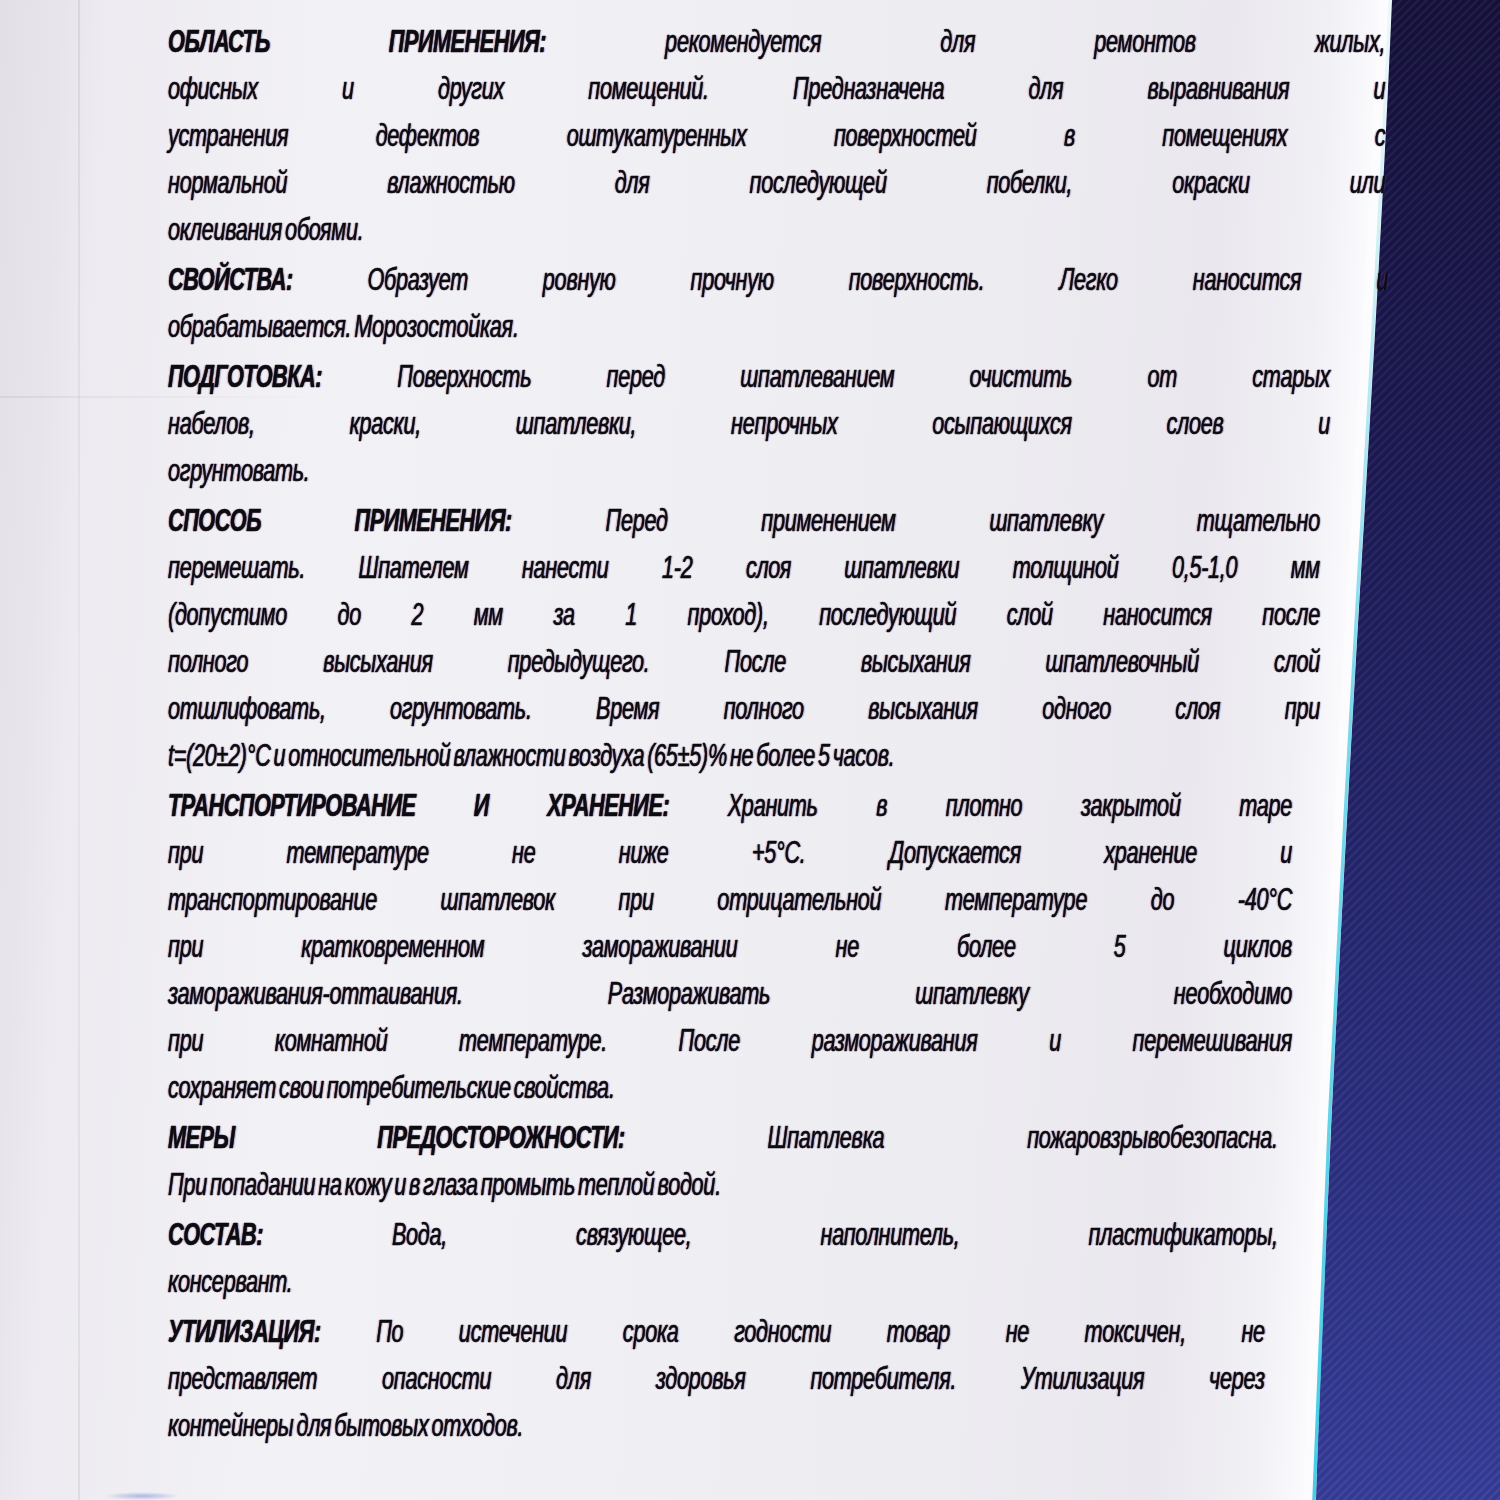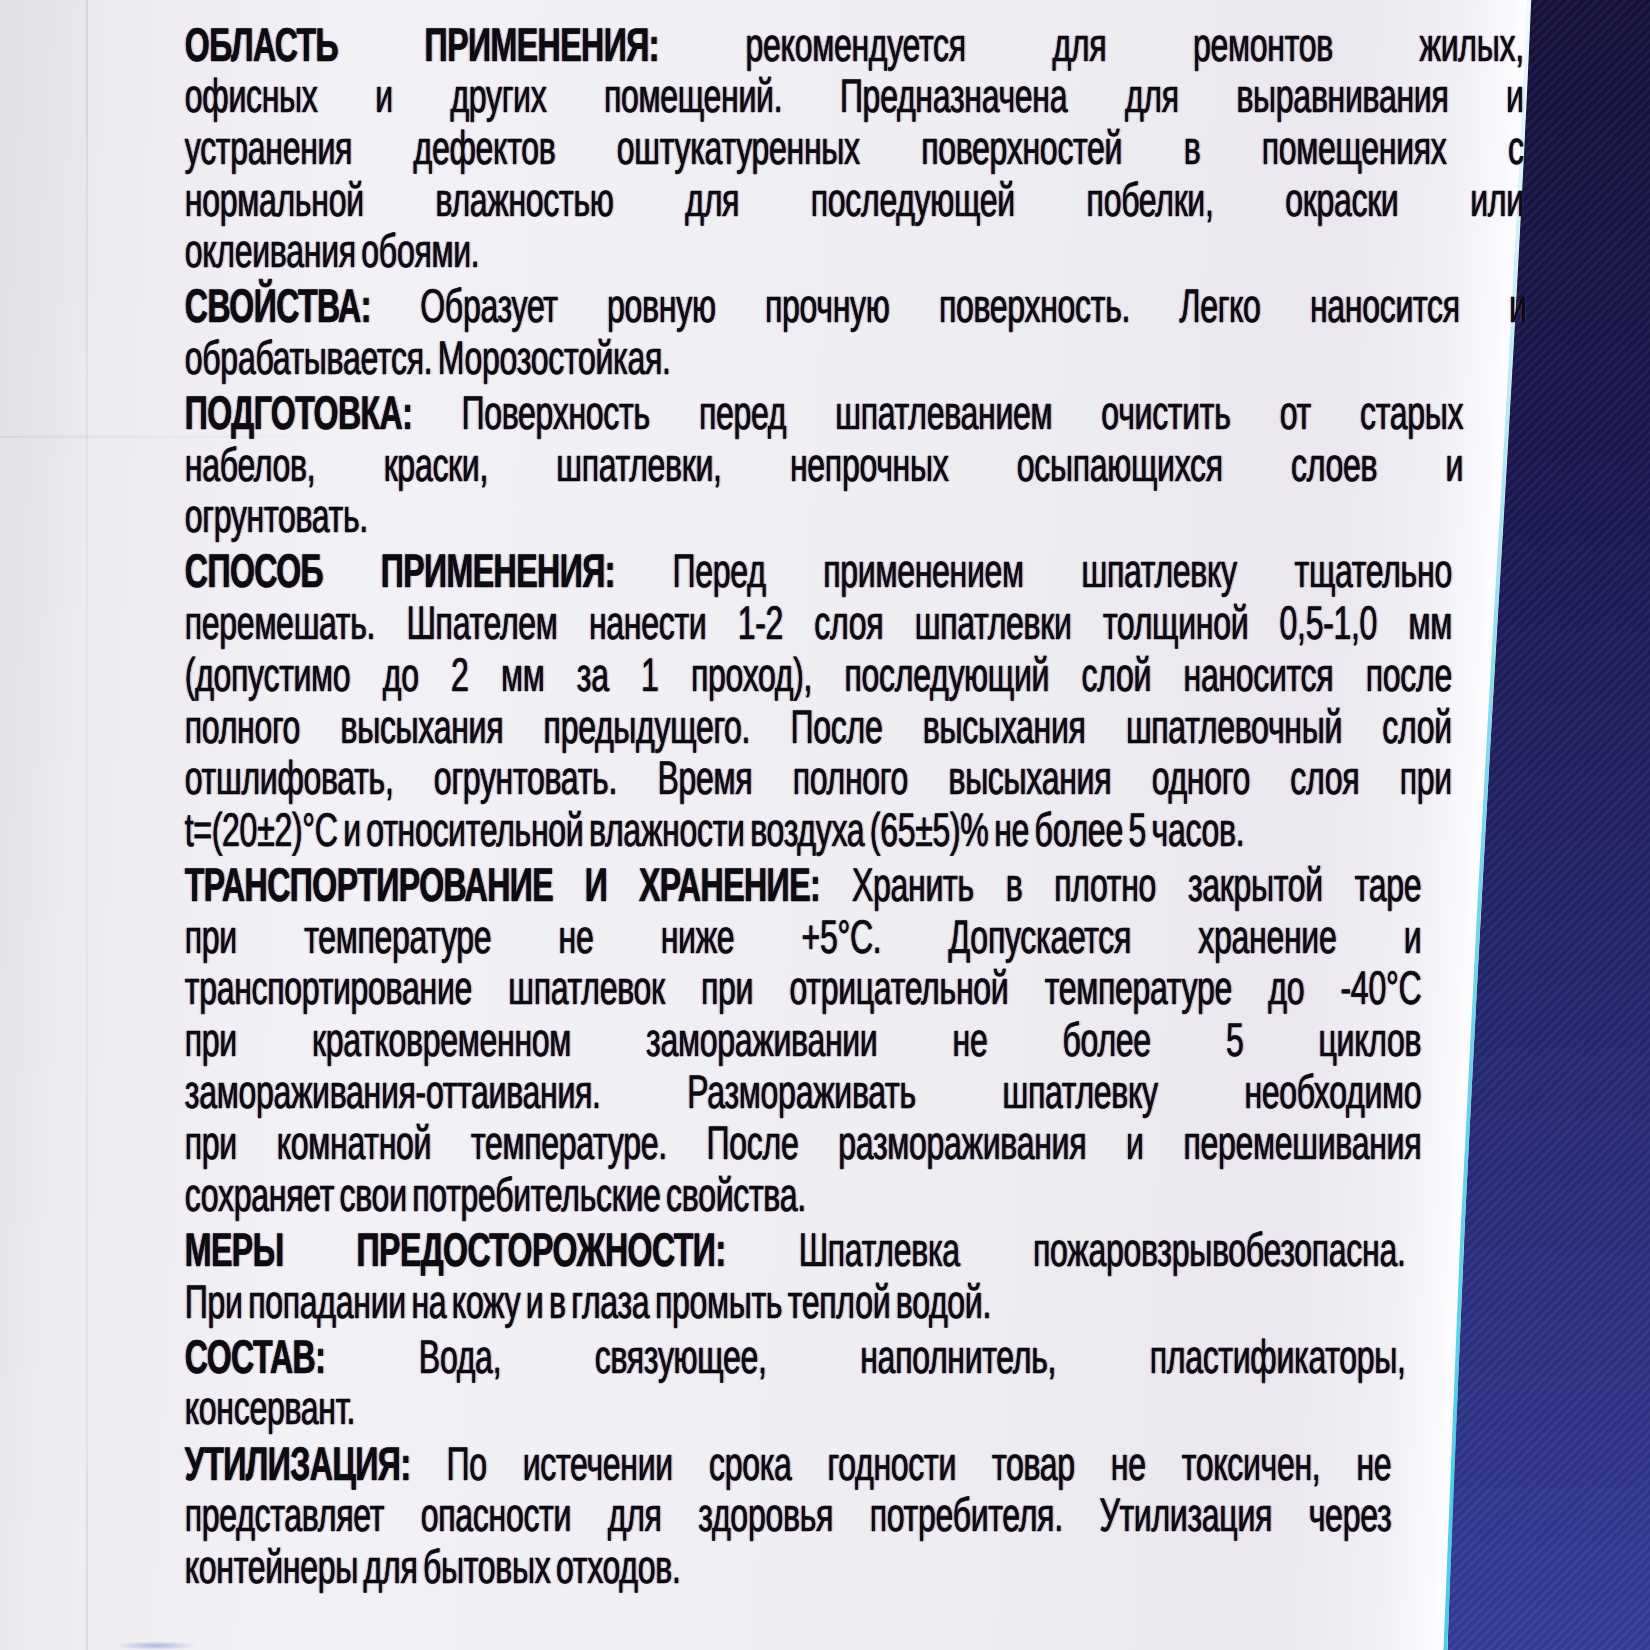--- a/index.html
+++ b/index.html
@@ -26,26 +26,27 @@
   }
   .smudge{
     position:absolute;left:104px;top:1492px;width:76px;height:8px;
     background:radial-gradient(closest-side,rgba(95,115,205,.45),rgba(95,115,205,0));
   }
   
   .stripe{position:absolute;left:0;top:0;width:1500px;height:1500px;pointer-events:none;}
   
   .text{
     position:absolute;left:168px;top:18px;width:1220px;
-    color:#0c0b10;font-size:43px;line-height:47px;
+    color:#0c0b10;font-size:32px;line-height:47px;
     letter-spacing:-0.5px;word-spacing:-4px;
     -webkit-text-stroke:0.6px rgba(16,14,22,.85);
     text-shadow:2px 0 1px rgba(55,75,190,.30),
                -2px 0 1px rgba(185,62,45,.28),
                 0 0 1px rgba(12,12,22,.75);
+    font-style:italic;
   }
   .para{
     transform:scaleX(.68);transform-origin:left top;
     margin:0 0 3px 0;
   }
   .para:nth-of-type(1){width:1790px}
   .para:nth-of-type(2){width:1794px}
   .para:nth-of-type(3){width:1709px}
   .para:nth-of-type(4){width:1694px}
   .para:nth-of-type(5){width:1653px}

